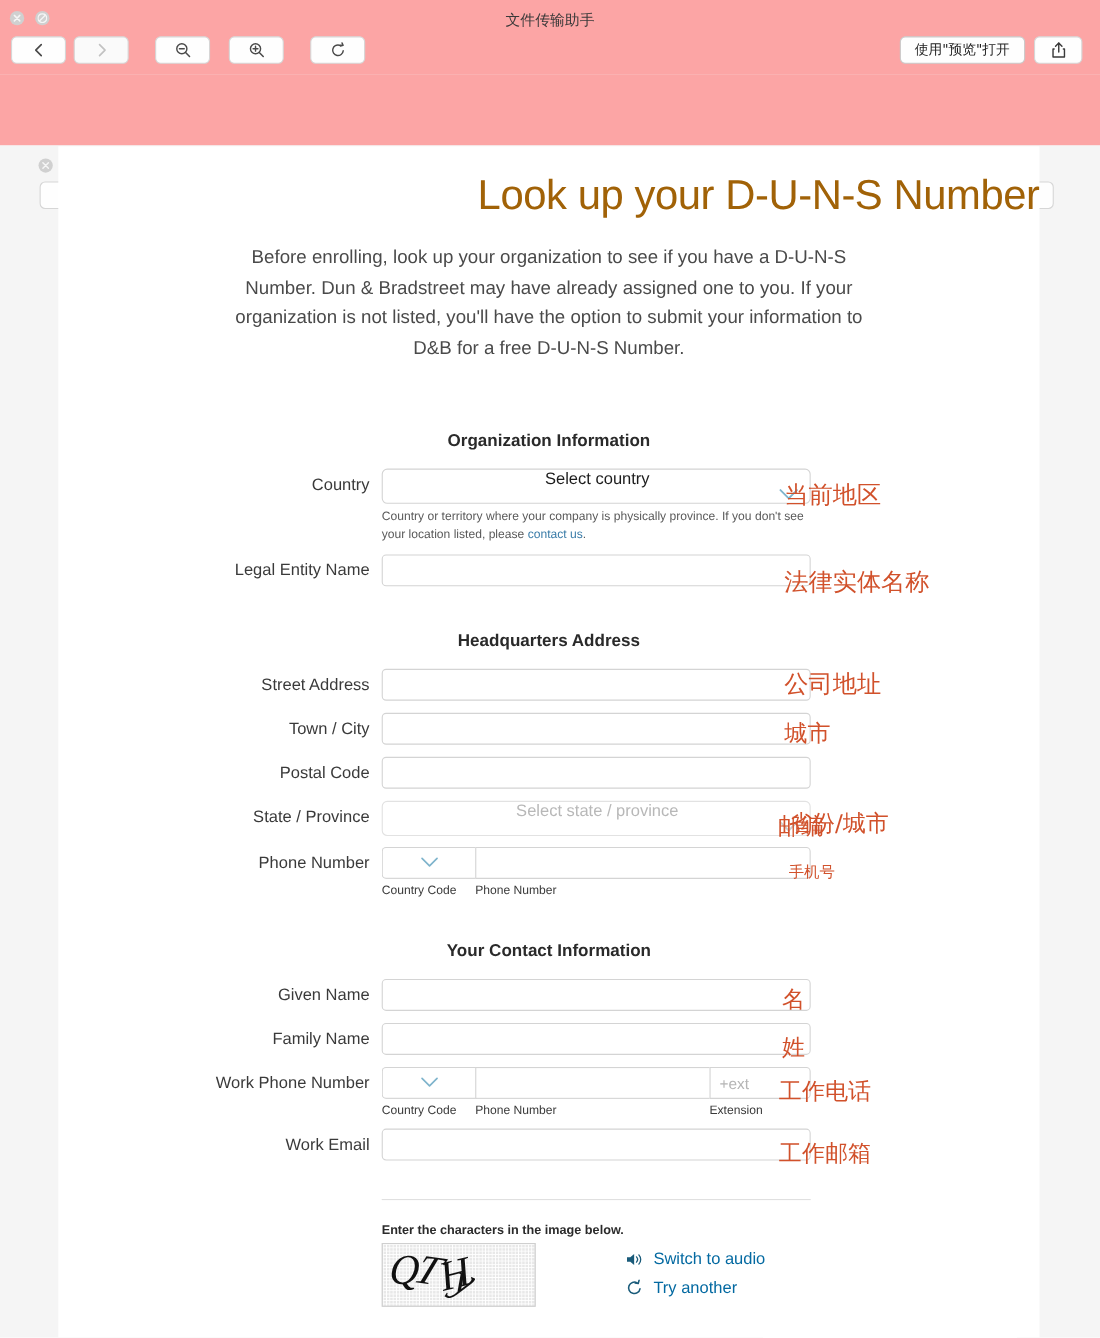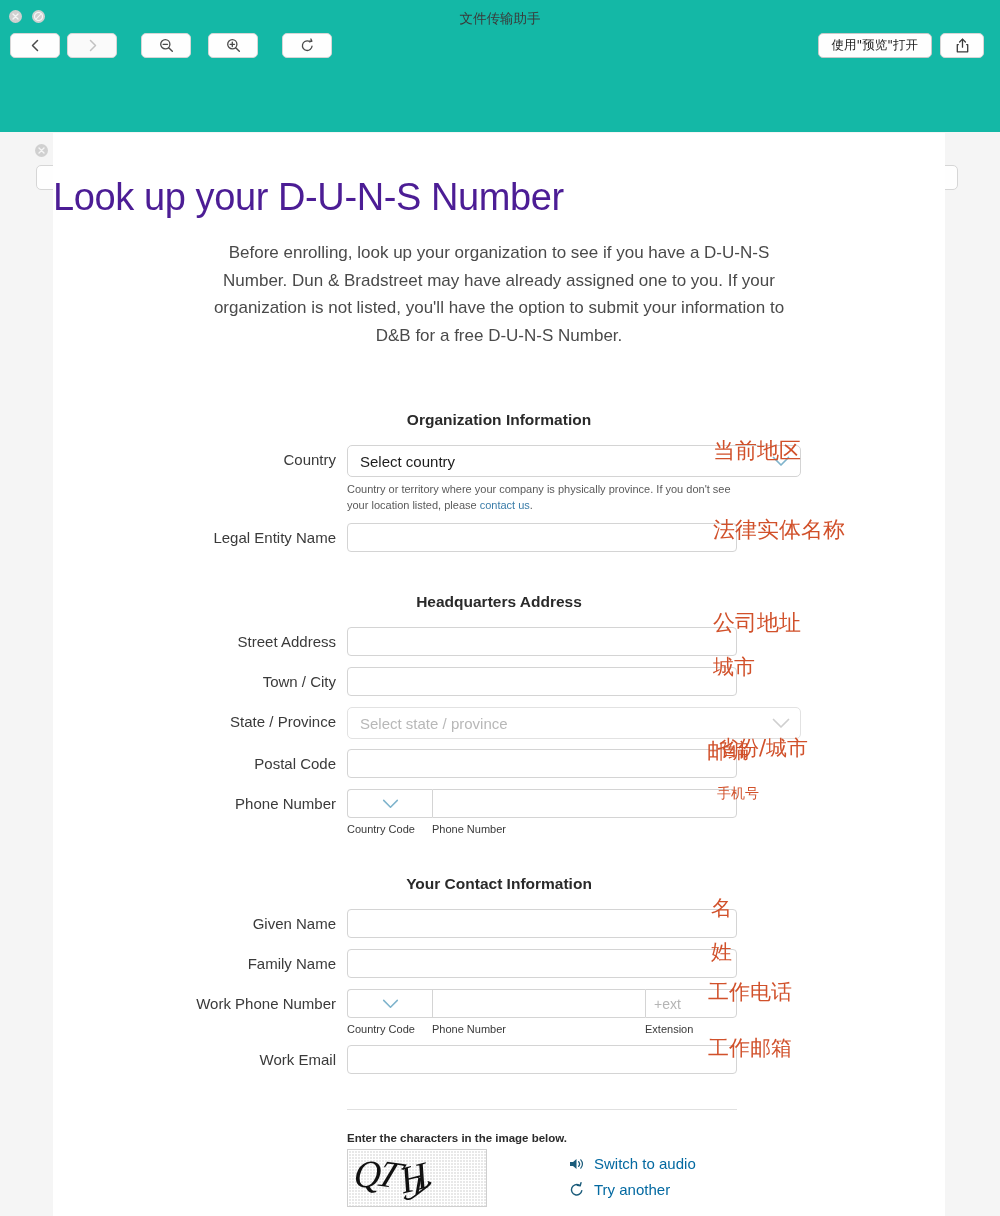--- a/index.html
+++ b/index.html
@@ -11,21 +11,21 @@
     font-family: "Liberation Sans", sans-serif;
     overflow: hidden;
     position: relative;
   }
 
   
   .ql-window {
     position: absolute;
     left: 0;
     width: 1000px;
-    background: #14b8a6;
+    background: #fca5a5;
   }
   .ql-window.row1 { top: 0; height: 68px; }
   .ql-window.row2 { top: 68px; height: 64px; padding-left: 26px; }
 
   .win-dots {
     position: absolute;
     display: flex;
     gap: 10px;
     align-items: center;
   }
@@ -120,28 +120,27 @@
     background: #ffffff;
     overflow: hidden;
   }
 
   .doc-inner {
     width: 892px;
     padding-top: 24px;
   }
 
   .page-title {
-    text-align: left;
+    text-align: right;
     font-size: 38px;
     font-weight: 400;
-    color: #4c1d95;
+    color: #a16207;
     letter-spacing: -0.4px;
     margin-bottom: 20px;
     font-family: "Liberation Sans", sans-serif;
-    margin-top: 19px;
   }
 
   .page-intro {
     text-align: center;
     font-size: 17px;
     line-height: 27.5px;
     color: #4a4a4a;
     max-width: 600px;
     margin: 0 auto;
   }
@@ -184,30 +183,31 @@
     border-radius: 4px;
     background: #fff;
     font-size: 14px;
     color: #1a1a1a;
     padding: 0 10px;
     font-family: "Liberation Sans", sans-serif;
     outline: none;
   }
 
   .sel {
-    width: 454px;
+    width: 390px;
     height: 32px;
     border: 1px solid #d4d4d4;
     border-radius: 5px;
     background: #fff;
     display: flex;
     align-items: center;
     padding: 0 10px 0 12px;
     font-size: 15px;
     color: #1c1c1c;
+    flex-direction: column;
   }
   .sel .chev { margin-left: auto; color: #7fb4cc; display: flex; }
   .sel.disabled { color: #b8b8b8; border-color: #e2e2e2; }
   .sel.disabled .chev { color: #cfcfcf; }
 
   .helper {
     font-size: 11px;
     line-height: 15.5px;
     color: #5a5a5a;
     margin-top: 5px;
@@ -502,37 +502,37 @@
       </div>
 
       <div class="field-row">
         <div class="field-label">Town / City</div>
         <div class="field-control">
           <input class="inp" type="text" value="" style="">
         </div>
       </div>
 
       <div class="field-row">
+        <div class="field-label">Postal Code</div>
+        <div class="field-control">
+          <input class="inp" type="text" value="" style="">
+        </div>
+      </div>
+
+      <div class="field-row">
         <div class="field-label">State / Province</div>
         <div class="field-control">
           <div class="sel disabled">
             <span>Select state / province</span>
             <span class="chev">
               <svg width="18" height="11" viewBox="0 0 18 11">
                   <path d="M1.5 1.5 L9 9 L16.5 1.5" fill="none" stroke="currentColor" stroke-width="1.7" stroke-linecap="round" stroke-linejoin="round"></path>
                 </svg>
             </span>
           </div>
-        </div>
-      </div>
-
-      <div class="field-row">
-        <div class="field-label">Postal Code</div>
-        <div class="field-control">
-          <input class="inp" type="text" value="" style="">
         </div>
       </div>
 
       <div class="field-row">
         <div class="field-label">Phone Number</div>
         <div class="field-control">
           <div class="phone-wrap">
             <div class="phone-cc">
               <span>
                 <svg width="17" height="10" viewBox="0 0 18 11">

